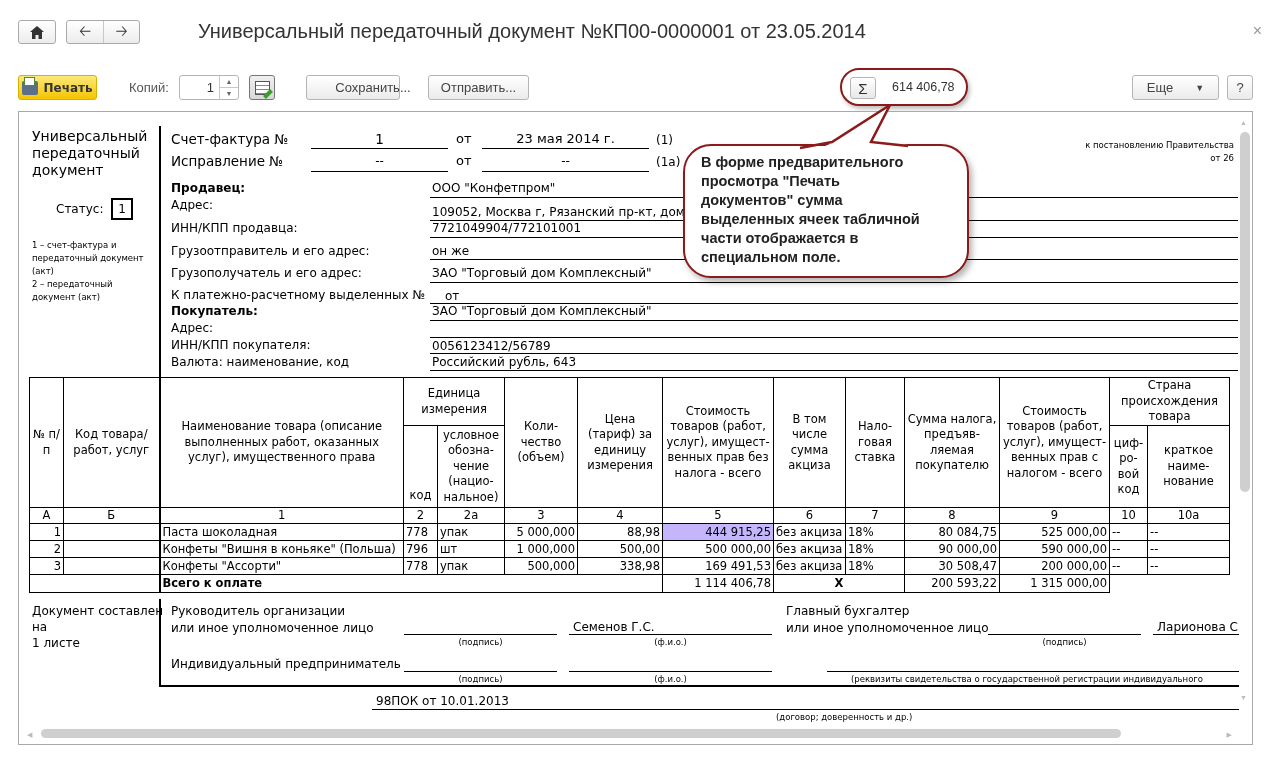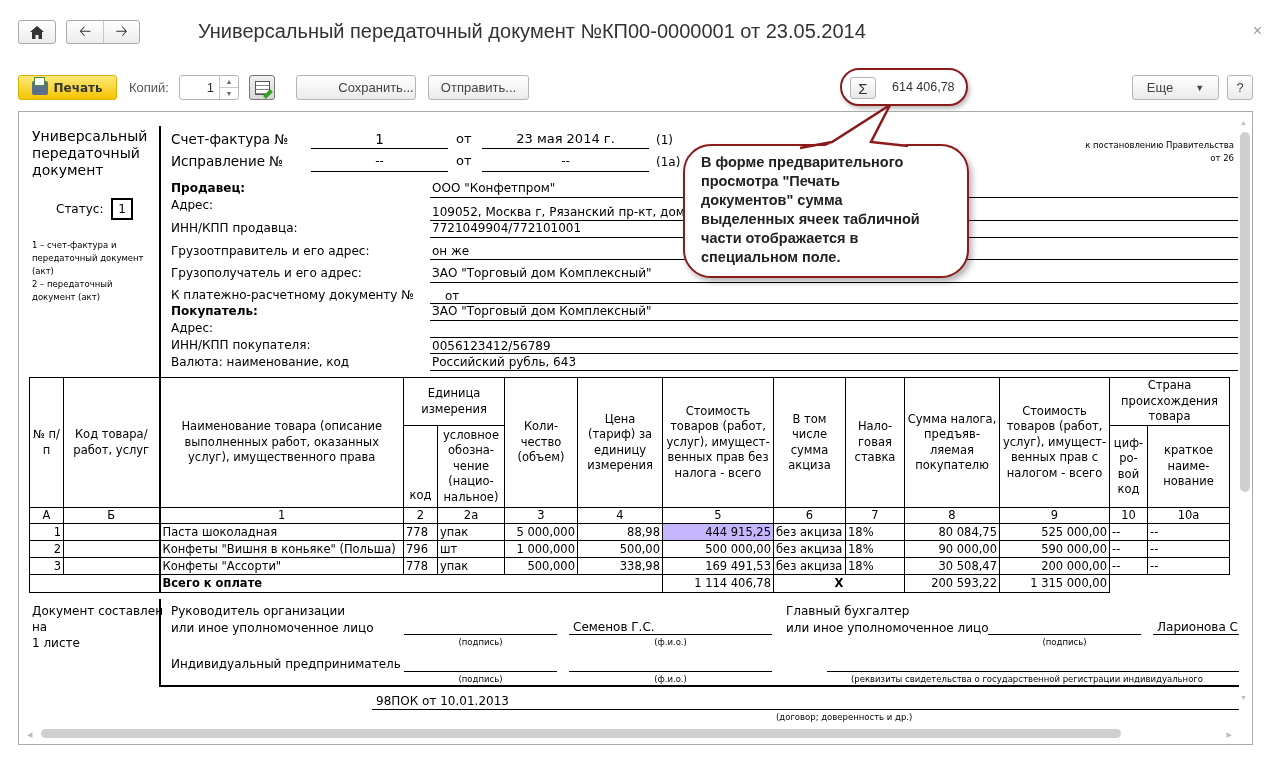--- a/index.html
+++ b/index.html
@@ -11,33 +11,33 @@
             background: linear-gradient(#ffffff, #ececec); display: flex; align-items: center; }
   .navbtn .seg { width: 36px; height: 100%; display: flex; align-items: center; justify-content: center; font-size: 15px; color: #333; }
   .navbtn .seg + .seg { border-left: 1px solid #c8c8c8; }
   .win-title { position: absolute; left: 198px; top: 20px; font-size: 20px; color: #333; white-space: nowrap; }
   .close-x { position: absolute; right: 18px; top: 22px; font-size: 16px; color: #999; }
 
   
   .tb-btn { position: absolute; top: 75px; height: 25px; border: 1px solid #b5b5b5; border-radius: 3px;
             background: linear-gradient(#ffffff, #ebebeb); font-size: 13px; color: #444;
             display: flex; align-items: center; justify-content: center; }
-  .print-btn { left: 18px; width: 99px; background: linear-gradient(#fde97a, #f5c400); border-color: #d9b200; font-weight: bold; color: #333; font-family: "DejaVu Sans", sans-serif; font-size: 12px; gap: 5px; }
+  .print-btn { left: 18px; width: 79px; background: linear-gradient(#fde97a, #f5c400); border-color: #d9b200; font-weight: bold; color: #333; font-family: "DejaVu Sans", sans-serif; font-size: 12px; gap: 5px; }
   .print-icon { width: 16px; height: 14px; background: #5a6f8a; border-radius: 2px; position: relative; }
   .print-icon::before { content: ""; position: absolute; left: 2px; top: -4px; width: 9px; height: 7px; background: #fff; border: 1px solid #4a8a3a; }
   .copies-label { position: absolute; left: 129px; top: 80px; font-size: 13px; color: #555; }
   .copies-input { position: absolute; left: 179px; top: 75px; width: 60px; height: 25px; border: 1px solid #b5b5b5; border-radius: 3px; background: #fff; }
   .copies-input .val { position: absolute; right: 24px; top: 4px; font-size: 13px; color: #333; }
   .copies-input .spin { position: absolute; right: 0; top: 0; width: 19px; height: 100%; border-left: 1px solid #c8c8c8; font-size: 7px; color: #666; display: flex; flex-direction: column; }
   .copies-input .spin span { flex: 1; display: flex; align-items: center; justify-content: center; }
   .copies-input .spin span + span { border-top: 1px solid #c8c8c8; }
   .edit-btn { left: 249px; width: 26px; border-color: #777; background: linear-gradient(#f0f0f0, #d8d8d8); }
   .edit-icon { width: 15px; height: 14px; border: 1px solid #555; background: repeating-linear-gradient(#fff 0 3px, #888 3px 4px); position: relative; }
   .edit-icon::after { content: ""; position: absolute; right: -4px; bottom: -2px; width: 10px; height: 4px; background: #3aa02a; transform: rotate(-45deg); }
-  .save-btn { left: 296px; width: 120px; padding-left: 40px; }
+  .save-btn { left: 306px; width: 94px; padding-left: 40px; }
   .send-btn { left: 428px; width: 101px; }
   .sum-wrap { position: absolute; left: 840px; top: 68px; width: 128px; height: 38px; border: 2px solid #8b1a1a; border-radius: 19px; background: #fff; box-shadow: 2px 3px 4px rgba(0,0,0,0.25); }
   .sigma-btn { position: absolute; left: 8px; top: 7px; width: 26px; height: 22px; border: 1px solid #b5b5b5; border-radius: 3px; background: linear-gradient(#fff, #e8e8e8); font-size: 15px; display: flex; align-items: center; justify-content: center; color: #333; }
   .sum-val { position: absolute; left: 50px; top: 10px; font-size: 12.5px; color: #333; }
   .more-btn { left: 1132px; width: 87px; gap: 22px; }
   .help-btn { left: 1227px; width: 26px; }
 
   
   .callout { position: absolute; left: 683px; top: 144px; width: 286px; height: 134px; border: 2.5px solid #8b1a1a; border-radius: 28px; background: #fff; box-shadow: 3px 4px 6px rgba(0,0,0,0.3); z-index: 5; padding: 7px 0 0 16px; font-weight: bold; font-size: 14.5px; line-height: 19px; color: #222; }
   .callout-tail { position: absolute; z-index: 6; left: 790px; top: 104px; }
@@ -169,21 +169,21 @@
     <div class="t" style="left:437px;top:41px;font-size:13px;">от</div>
     <div class="t" style="left:463px;top:42px;width:167px;text-align:center;">--</div>
     <div class="hline" style="left:463px;top:59px;width:167px;"></div>
     <div class="t" style="left:637px;top:43px;">(1а)</div>
 
     <div class="t bold" style="left:152px;top:69px;">Продавец:</div>
     <div class="t" style="left:152px;top:86px;">Адрес:</div>
     <div class="t" style="left:152px;top:109px;">ИНН/КПП продавца:</div>
     <div class="t" style="left:152px;top:132px;">Грузоотправитель и его адрес:</div>
     <div class="t" style="left:152px;top:154px;">Грузополучатель и его адрес:</div>
-    <div class="t" style="left:152px;top:176px;">К платежно-расчетному документу №</div>
+    <div class="t" style="left:152px;top:176px;">К платежно-расчетному выделенных №</div>
     <div class="t bold" style="left:152px;top:192px;">Покупатель:</div>
     <div class="t" style="left:152px;top:209px;">Адрес:</div>
     <div class="t" style="left:152px;top:226px;">ИНН/КПП покупателя:</div>
     <div class="t" style="left:152px;top:243px;">Валюта: наименование, код</div>
 
     <div class="t" style="left:413px;top:69px;">ООО "Конфетпром"</div>
     <div class="hline" style="left:411px;top:85px;width:808px;"></div>
     <div class="t" style="left:413px;top:93px;">109052, Москва г, Рязанский пр-кт, дом № 2, корпус 2, офис 10</div>
     <div class="hline" style="left:411px;top:108px;width:808px;"></div>
     <div class="t" style="left:413px;top:109px;">7721049904/772101001</div>

